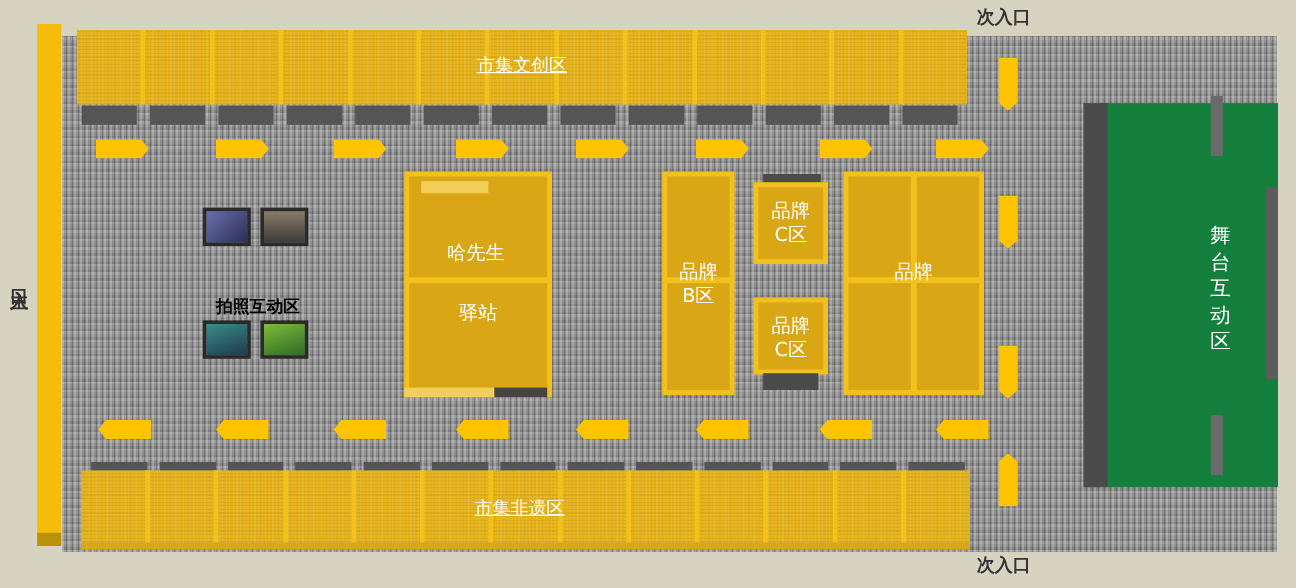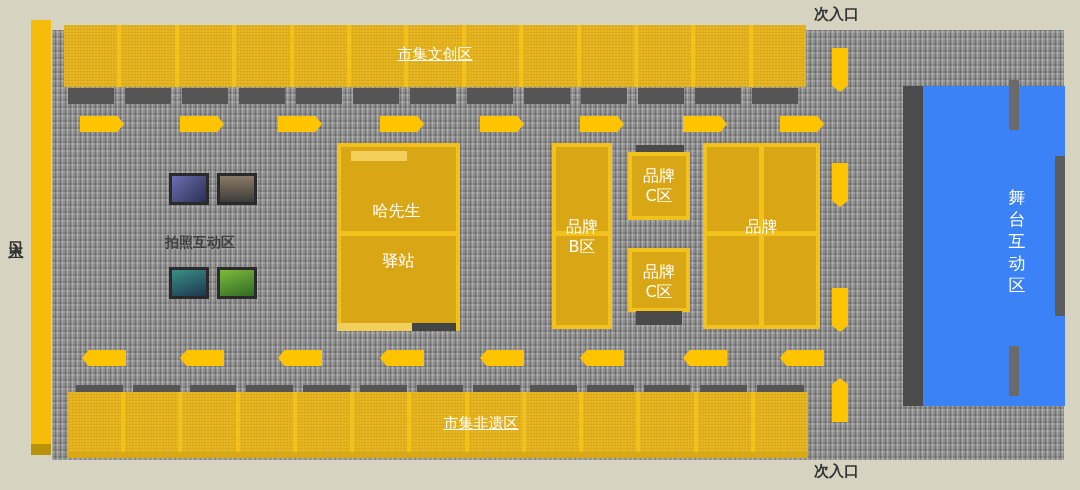--- a/index.html
+++ b/index.html
@@ -21,21 +21,21 @@
   .booth:last-child{border-right:none;}
   .counter{background:#555;height:16px;}
   .row-label{color:#fff;font-size:15px;text-align:center;text-decoration:underline;}
   .arrow{width:44px;height:16px;background:#ffc400;}
   .arrow.r{clip-path:polygon(0 0,85% 0,100% 50%,85% 100%,0 100%);}
   .arrow.l{clip-path:polygon(15% 0,100% 0,100% 100%,15% 100%,0 50%);}
   .arrow.v{width:16px;height:44px;}
   .arrow.d{clip-path:polygon(0 0,100% 0,100% 85%,50% 100%,0 85%);}
   .arrow.u{clip-path:polygon(50% 0,100% 15%,100% 100%,0 100%,0 15%);}
   .block{background:#d9a616;border:4px solid #f3c11c;box-sizing:border-box;color:#fff;font-size:16px;text-align:center;}
-  .stage{left:903px;top:86px;width:162px;height:320px;background:#3b82f6;}
+  .stage{left:903px;top:86px;width:162px;height:320px;background:#15803d;}
   .entry{color:#333;font-size:15px;font-weight:bold;}
   .photo{width:40px;height:32px;border:3px solid #2a2a2a;box-sizing:border-box;}
 </style>
 </head>
 <body>
 
 <div class="abs floor"></div>
 <div class="abs main-wall"></div>
 <div class="abs main-wall-foot"></div>
 
@@ -91,21 +91,21 @@
 <div class="abs arrow r" style="left:780px;top:116px;"></div>
 
 <div class="abs arrow v d" style="left:832px;top:48px;"></div>
 <div class="abs arrow v d" style="left:832px;top:163px;"></div>
 <div class="abs arrow v d" style="left:832px;top:288px;"></div>
 <div class="abs arrow v u" style="left:832px;top:378px;"></div>
 
 <div class="abs" style="left:165px;top:170px;width:100px;height:140px;">
   <div class="abs photo" style="left:4px;top:3px;background:linear-gradient(135deg,#6a6fb0,#2b2f55);"></div>
   <div class="abs photo" style="left:52px;top:3px;background:linear-gradient(180deg,#8a7a66,#3c3c3a);"></div>
-  <div class="abs" style="left:0;top:64px;width:100px;color:#404040;font-size:14px;font-weight:bold;">拍照互动区</div>
+  <div class="abs" style="left:0;top:77px;width:100px;text-align:center;color:#000000;font-size:14px;font-weight:bold;">拍照互动区</div>
   <div class="abs photo" style="left:4px;top:97px;background:linear-gradient(160deg,#3a8e86,#1d3850);"></div>
   <div class="abs photo" style="left:52px;top:97px;background:linear-gradient(160deg,#7ebb3a,#2f6a25);"></div>
 </div>
 
 <div class="abs block" style="left:337px;top:143px;width:123px;height:188px;">
   <div class="abs" style="left:10px;top:4px;width:56px;height:10px;background:#f2cf5a;"></div>
   <div class="abs" style="left:-4px;top:84px;width:123px;height:5px;background:#f3c11c;"></div>
   <div class="abs" style="left:0;top:54px;width:111px;">哈先生</div>
   <div class="abs" style="left:0;top:104px;width:115px;">驿站</div>
   <div class="abs" style="left:-4px;top:176px;width:75px;height:8px;background:#f2cf5a;"></div>
@@ -187,14 +187,14 @@
     <div class="booth" style="flex:1"></div>
     <div class="booth" style="flex:1"></div>
     <div class="booth" style="flex:1"></div>
     <div class="booth" style="flex:1"></div>
     <div class="booth" style="flex:1"></div>
     <div class="booth" style="flex:1"></div>
     <div class="booth" style="flex:1"></div>
     <div class="booth" style="flex:1"></div>
   </div>
   <div style="height:6px;background:#d9a816;"></div>
-  <div class="abs row-label" style="left:0;top:22px;width:730px;padding-left:48px;">市集非遗区</div>
+  <div class="abs row-label" style="left:0;top:22px;width:730px;">市集非遗区</div>
 </div>
 
 </body></html>

